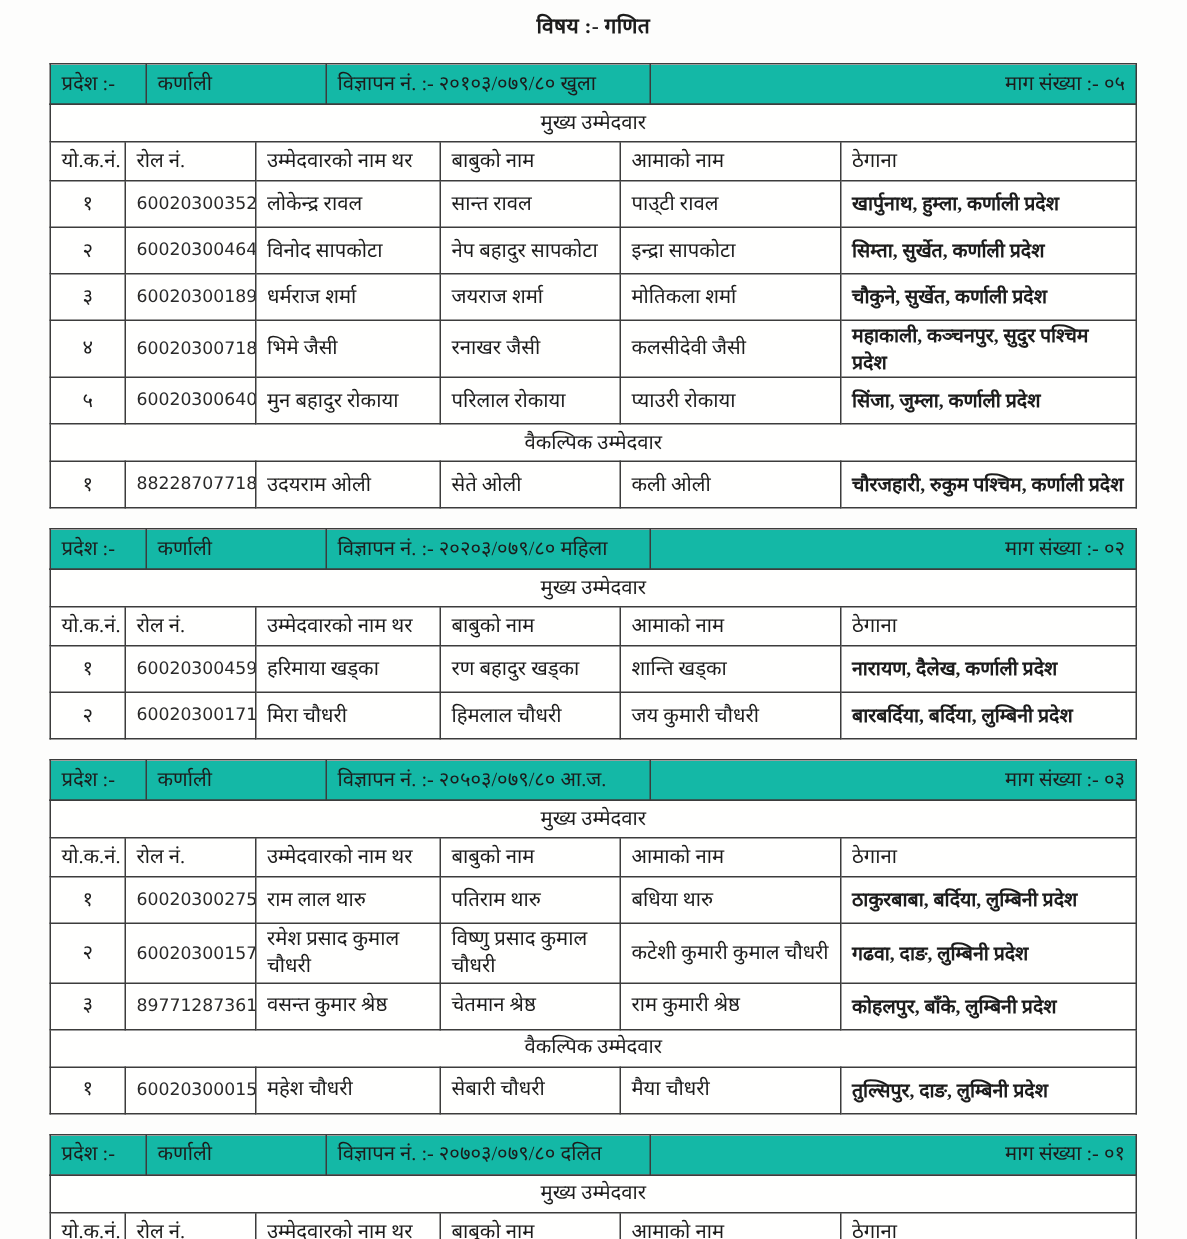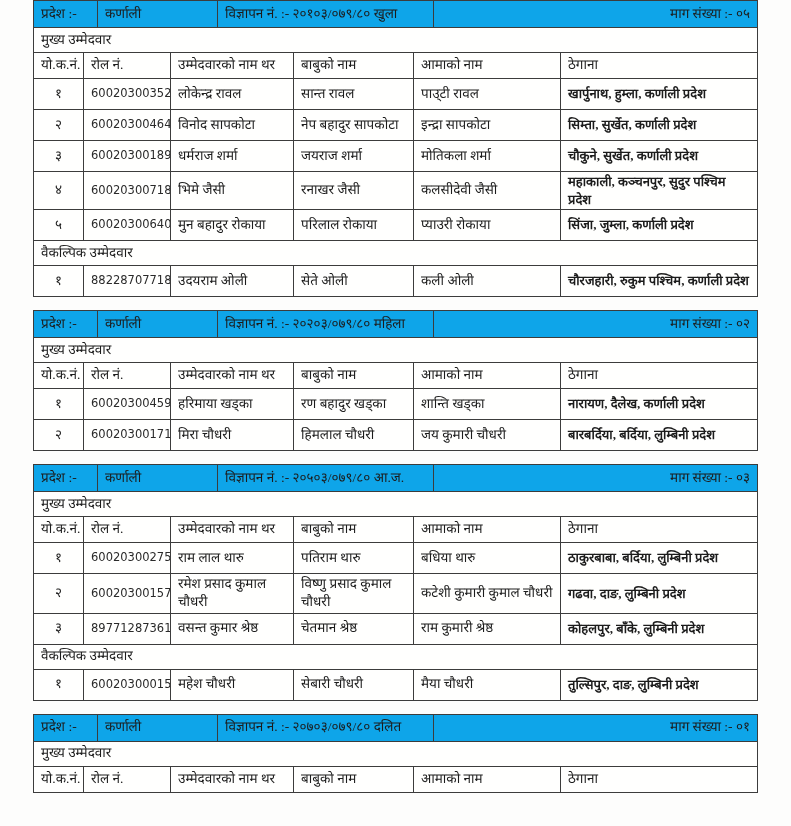--- a/index.html
+++ b/index.html
@@ -21,41 +21,42 @@
   table{border-collapse:collapse;width:724px;table-layout:fixed;}
   td{
     border:1px solid #3c3c3c;
     padding:1px 7px;
     font-size:13.5px;
     line-height:1.35;
     vertical-align:middle;
     overflow:hidden;
     white-space:normal;
   }
-  .band-table td{height:24px;background:#0ea5e9;}
+  .band-table td{height:24px;background:#14b8a6;}
   .main-table{margin-top:-1px;}
   .main-table td{background:#fffffe;}
   tr.group-row td{
-    height:22px;
+    text-align:center;height:22px;
     font-size:13.5px;
   }
   tr.head-row td{height:23px;font-size:13.5px;}
   tr.data-row td{height:28px;}
   .c-serial{text-align:center;}
   .c-roll{
     font-family:"DejaVu Sans","Liberation Sans",sans-serif;
     font-size:11.5px;color:#2a2a2a;text-align:center;
   }
   .c-demand{text-align:right;}
   .c-addr{font-size:13px;font-weight:bold;}
 </style>
 </head>
 <body>
 
 <div class="page">
+  <div class="doc-title">विषय :- गणित</div>
 
   <div class="section">
     <table class="band-table">
       <colgroup>
           <col style="width:64px">
           <col style="width:120px">
           <col style="width:216px">
           <col style="width:324px">
         </colgroup>
       <tbody>

